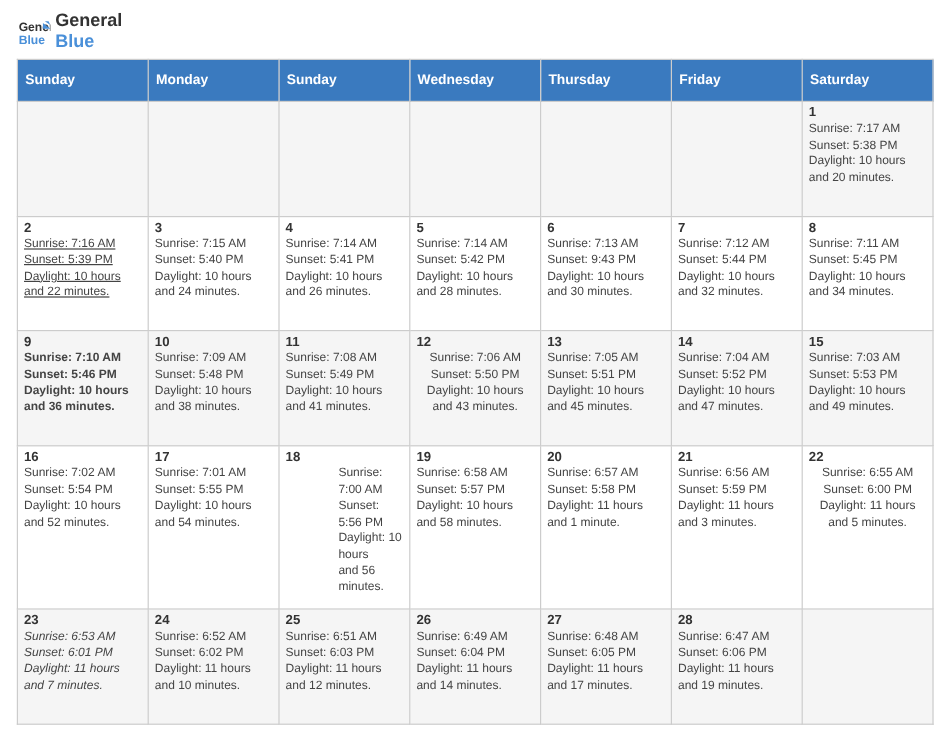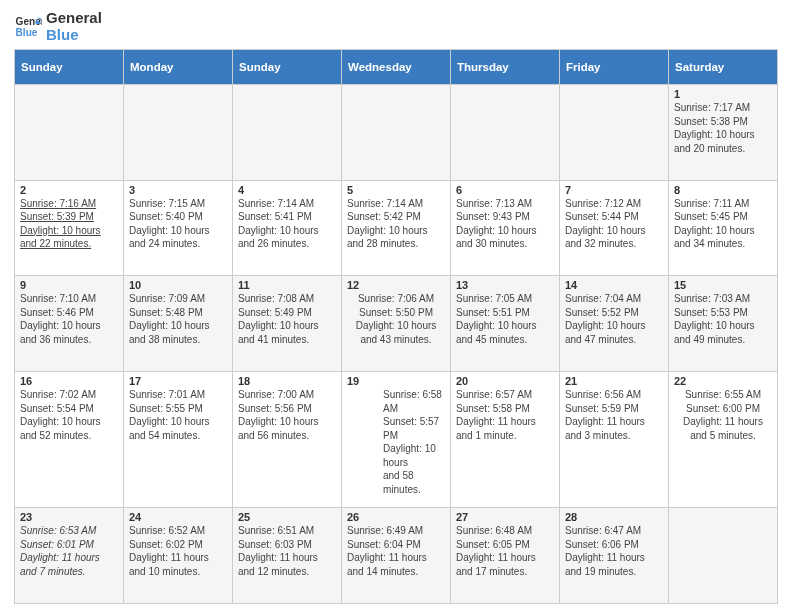--- a/index.html
+++ b/index.html
@@ -192,21 +192,21 @@
             <div class="day-number">8</div>
             <div class="day-info" style="white-space: pre-line;">Sunrise: 7:11 AM
 Sunset: 5:45 PM
 Daylight: 10 hours
 and 34 minutes.</div>
           </td>
         </tr>
         <tr>
           <td>
             <div class="day-number">9</div>
-            <div class="day-info" style="white-space: pre-line;">Sunrise: 7:10 AM
+            <div class="day-info" style="white-space: pre-line; font-weight: bold;">Sunrise: 7:10 AM
 Sunset: 5:46 PM
 Daylight: 10 hours
 and 36 minutes.</div>
           </td>
           <td>
             <div class="day-number">10</div>
             <div class="day-info" style="white-space: pre-line;">Sunrise: 7:09 AM
 Sunset: 5:48 PM
 Daylight: 10 hours
 and 38 minutes.</div>
@@ -257,28 +257,28 @@
           </td>
           <td>
             <div class="day-number">17</div>
             <div class="day-info" style="white-space: pre-line;">Sunrise: 7:01 AM
 Sunset: 5:55 PM
 Daylight: 10 hours
 and 54 minutes.</div>
           </td>
           <td>
             <div class="day-number">18</div>
-            <div class="day-info" style="white-space: pre-line;">Sunrise: 7:00 AM
+            <div class="day-info" style="white-space: pre-line; margin-left: 44px;">Sunrise: 7:00 AM
 Sunset: 5:56 PM
 Daylight: 10 hours
 and 56 minutes.</div>
           </td>
           <td>
             <div class="day-number">19</div>
-            <div class="day-info" style="white-space: pre-line; margin-left: 36px;">Sunrise: 6:58 AM
+            <div class="day-info" style="white-space: pre-line;">Sunrise: 6:58 AM
 Sunset: 5:57 PM
 Daylight: 10 hours
 and 58 minutes.</div>
           </td>
           <td>
             <div class="day-number">20</div>
             <div class="day-info" style="white-space: pre-line;">Sunrise: 6:57 AM
 Sunset: 5:58 PM
 Daylight: 11 hours
 and 1 minute.</div>

